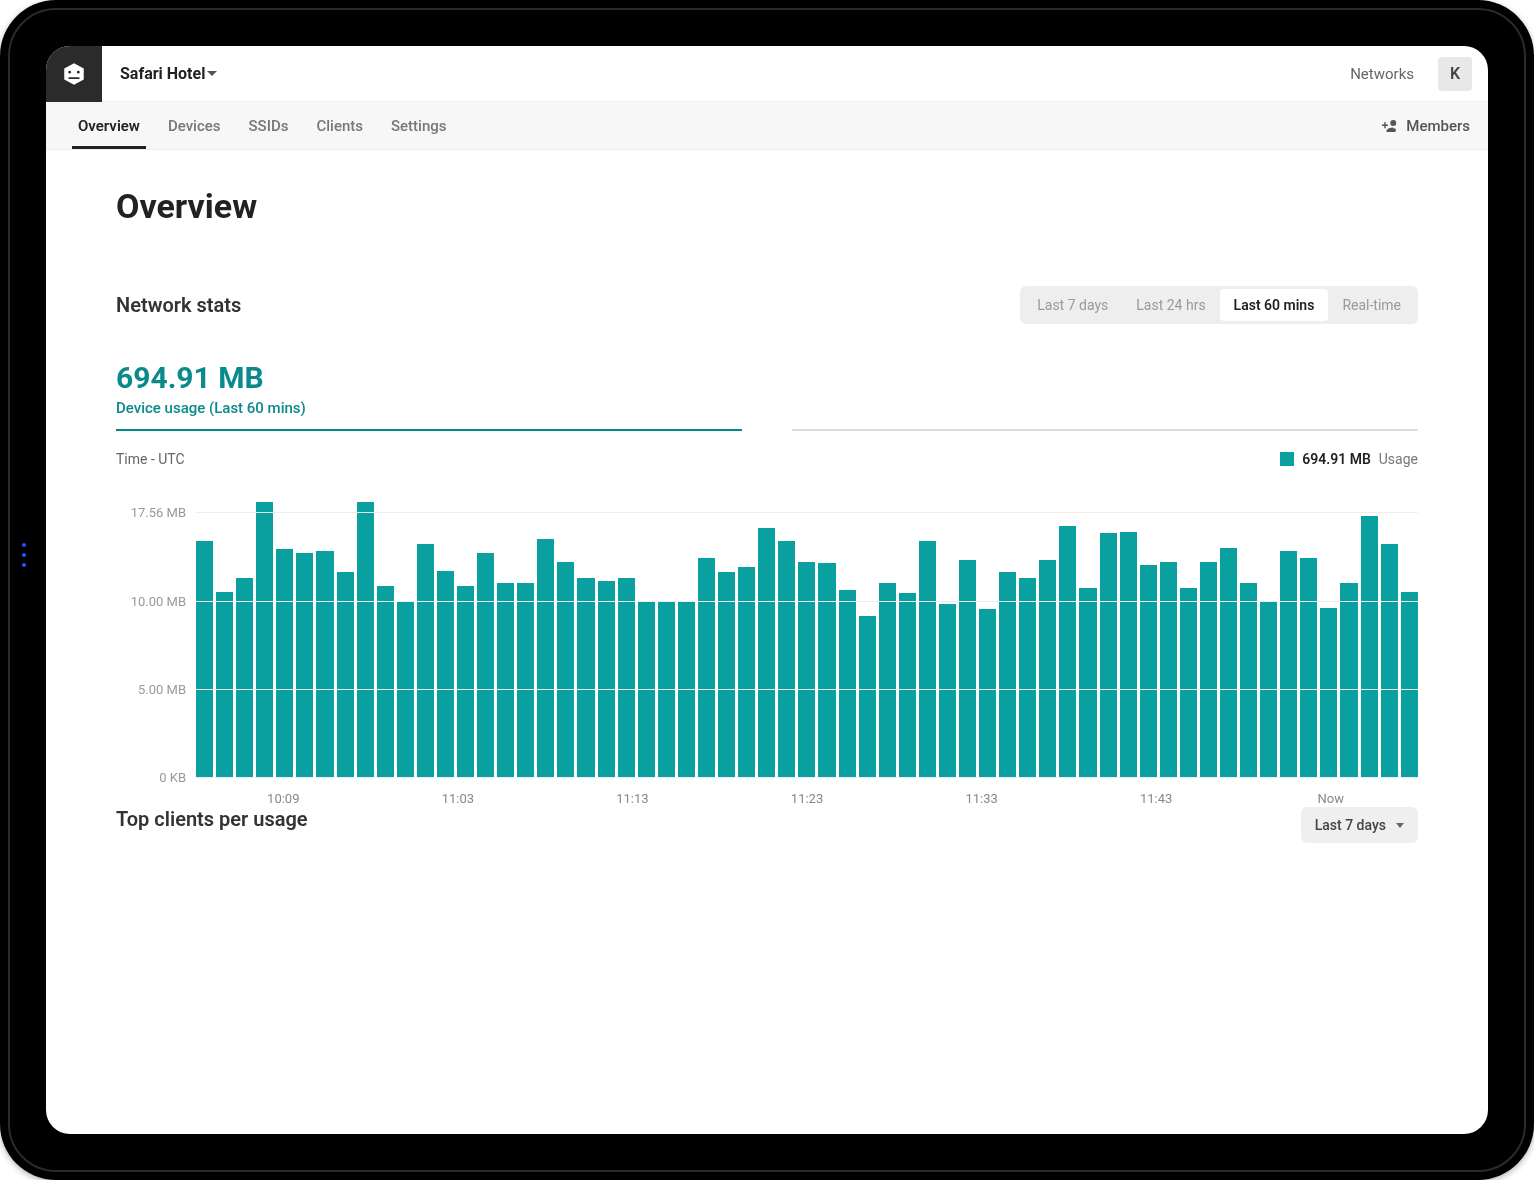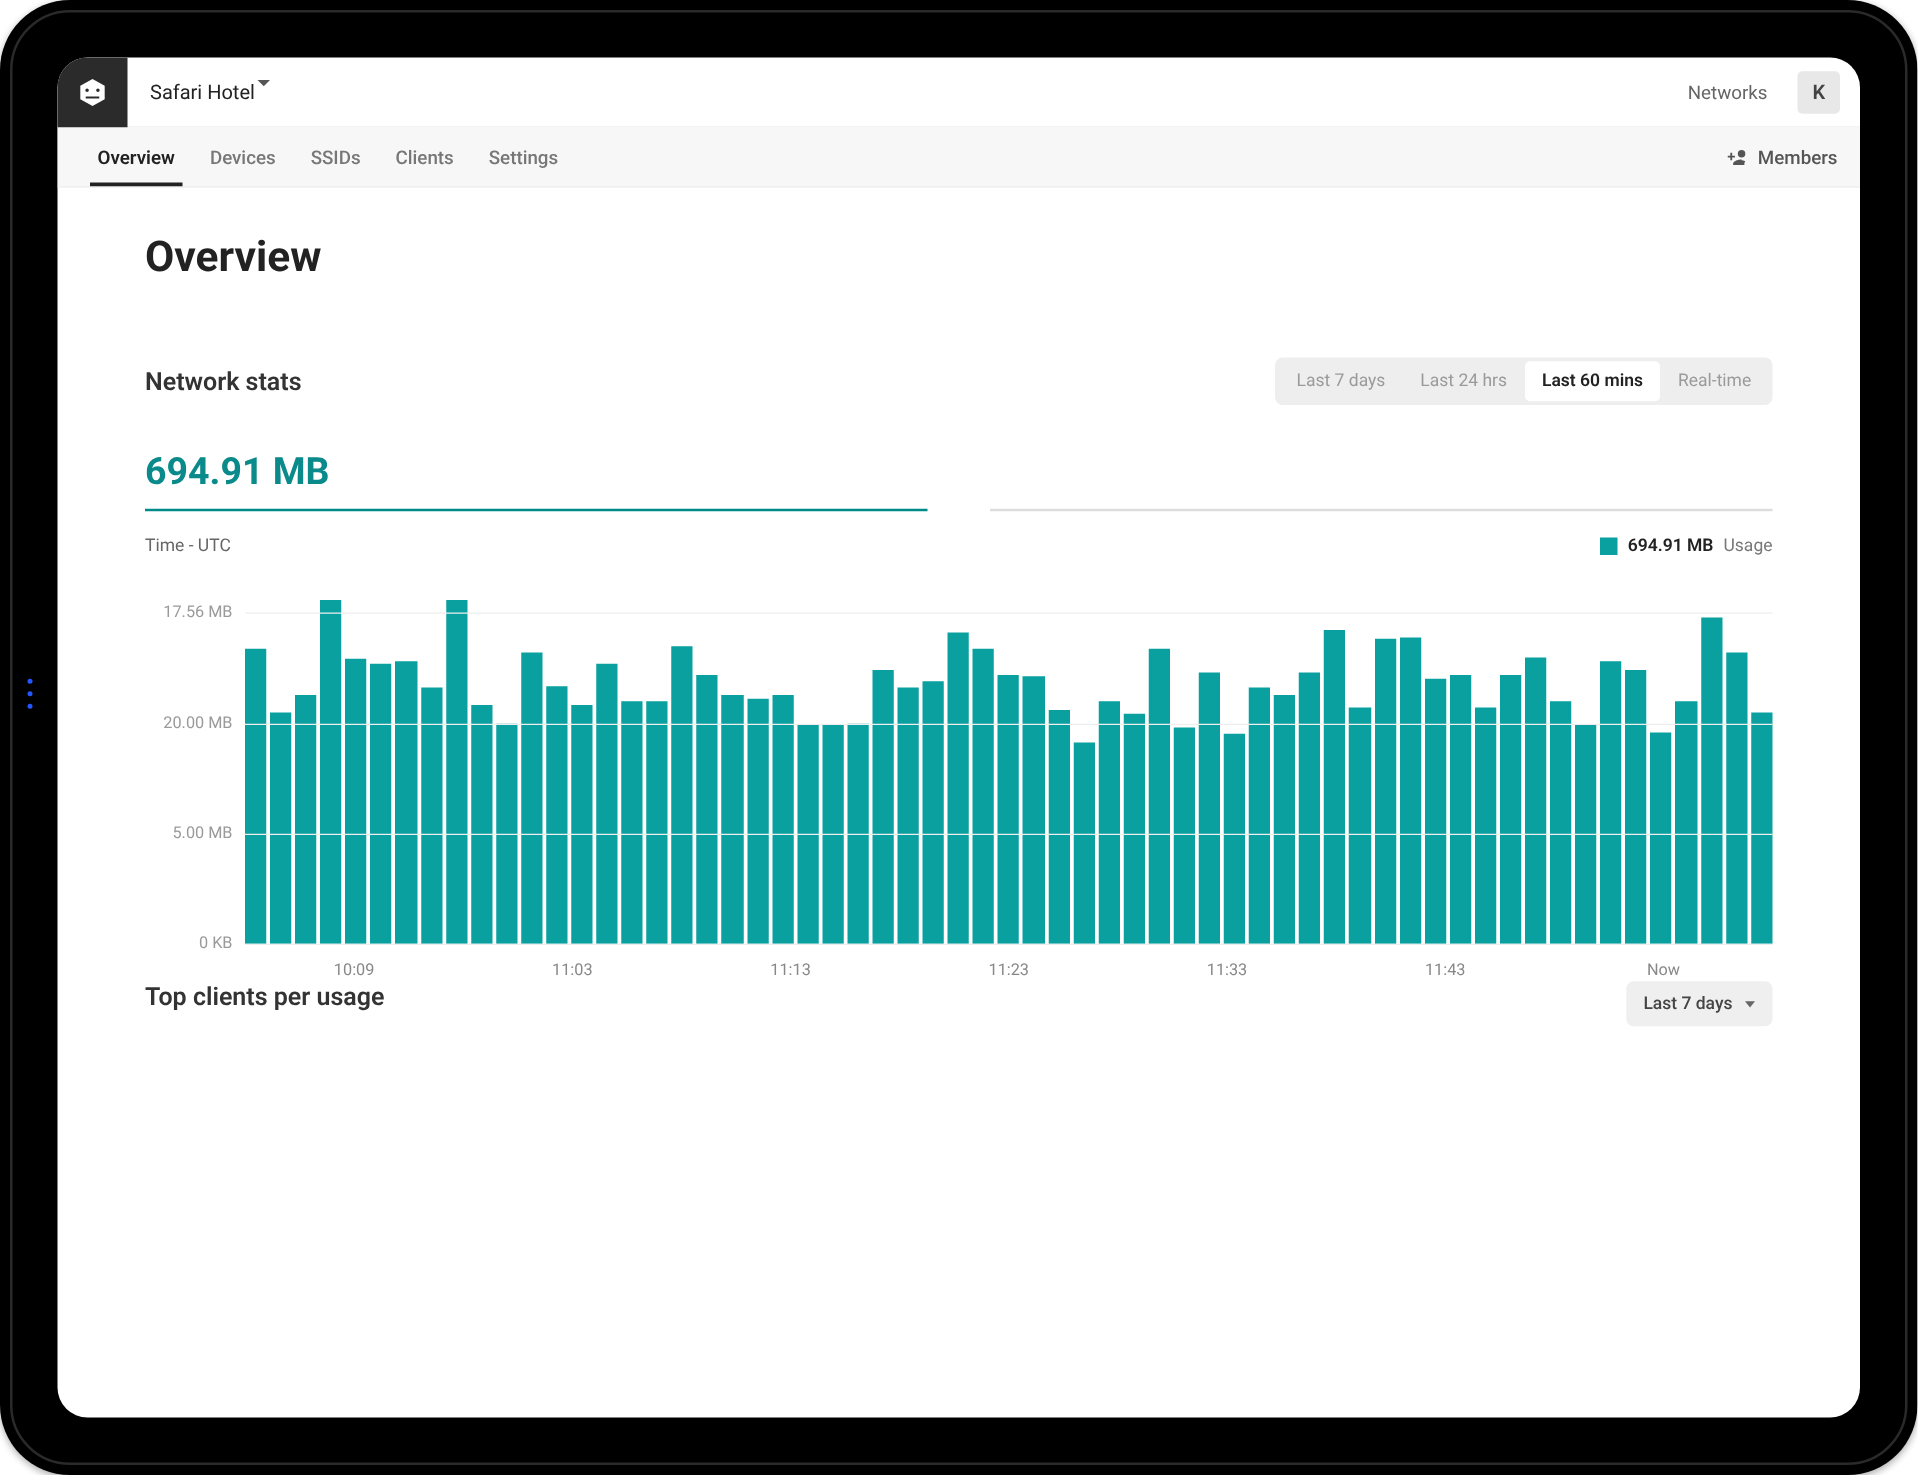--- a/index.html
+++ b/index.html
@@ -48,24 +48,24 @@
   height: 56px;
   background: #2b2b2b;
   display: flex;
   align-items: center;
   justify-content: center;
   color: #fff;
 }
 .logo-box svg { width: 26px; height: 26px; fill: #fff; }
 .hotel-select {
   display: flex;
-  align-items: flex-start;
+  align-items: center;
   gap: 2px;
   padding: 0 18px;
-  font-weight: 400;
+  font-weight: 700;
   color: #222;
   cursor: pointer;
 }
 .hotel-select .caret {
   width: 0; height: 0;
   border-left: 5px solid transparent;
   border-right: 5px solid transparent;
   border-top: 5px solid #555;
 }
 .topbar-spacer { flex: 1; }
@@ -337,20 +337,21 @@
             <div class="pill">Last 7 days</div>
             <div class="pill">Last 24 hrs</div>
             <div class="pill active">Last 60 mins</div>
             <div class="pill">Real-time</div>
           </div>
       </div>
 
       <div class="kpis" id="kpis">
           <div class="kpi selected">
             <div class="kpi-value">694.91 MB</div>
+            <div class="kpi-label">Device usage (Last 60 mins)</div>
           </div>
           <div class="kpi">
           </div>
         </div>
 
       <div class="chart-meta">
         <span>Time - UTC</span>
         <div class="legend-item">
           <span class="legend-swatch"></span>
           <span class="legend-value">694.91 MB</span>
@@ -429,21 +430,21 @@
             <span>11:23</span>
             <span>11:33</span>
             <span>11:43</span>
             <span>Now</span>
           </div>
       <div class="gridline" style="top: 300px;"></div>
           <div class="ytick" style="top: 300px;">0 KB</div>
           <div class="gridline" style="top: 211.765px;"></div>
           <div class="ytick" style="top: 211.765px;">5.00 MB</div>
           <div class="gridline" style="top: 123.529px;"></div>
-          <div class="ytick" style="top: 123.529px;">20.00 MB</div>
+          <div class="ytick" style="top: 123.529px;">10.00 MB</div>
           <div class="gridline" style="top: 35.2941px;"></div>
           <div class="ytick" style="top: 35.2941px;">17.56 MB</div>
         </div>
 
       <div class="top-clients-head">
         <h2>Top clients per usage</h2>
         <div class="range-dropdown">
           <span>Last 7 days</span>
           <span class="chev"></span>
         </div>

